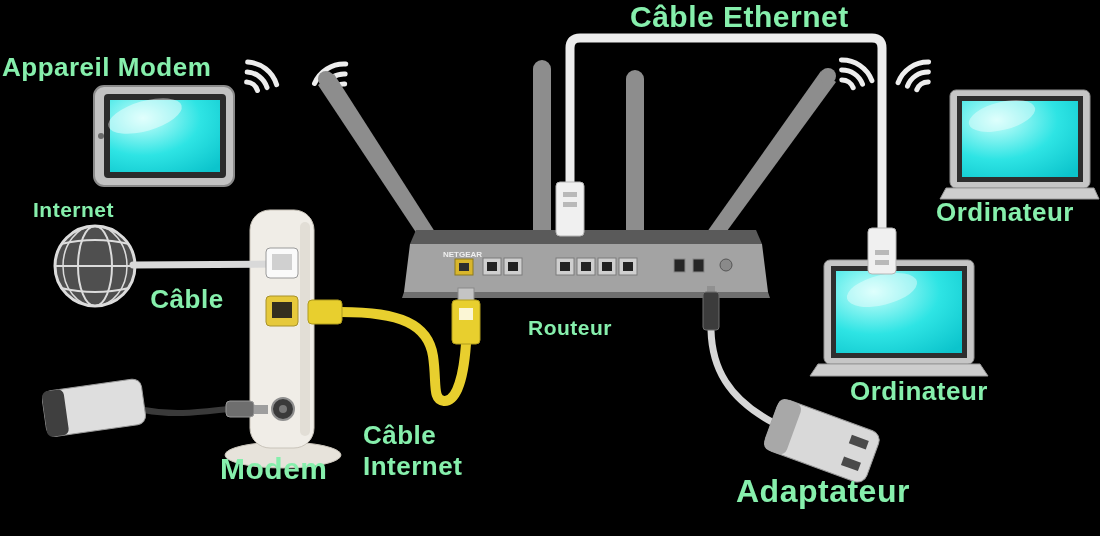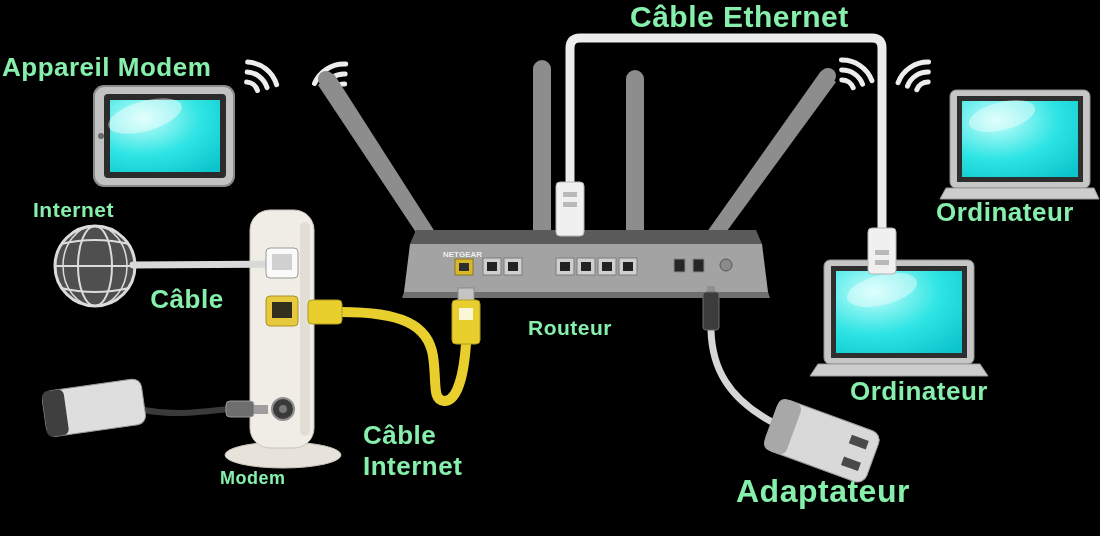--- a/index.html
+++ b/index.html
@@ -182,21 +182,21 @@
   <div class="lbl" style="left:630px; top:0px; font-size:30px">Câble Ethernet</div>
 
   <div class="lbl" style="left:2px; top:52px; font-size:26px">Appareil Modem</div>
 
   <div class="lbl" style="left:33px; top:198px; font-size:21px">Internet</div>
 
   <div class="lbl" style="left:128px; top:284px; width:118px; text-align:center; font-size:26px; line-height:31px">
     <span>Câble</span>
   </div>
 
-  <div class="lbl" style="left:220px; top:468px; font-size:18px">Modem</div>
+  <div class="lbl" style="left:220px; top:452px; font-size:30px">Modem</div>
 
   <div class="lbl" style="left:363px; top:420px; font-size:26px; line-height:31px">
     <span>Câble</span>
     <span>Internet</span>
   </div>
 
   <div class="lbl" style="left:528px; top:316px; font-size:21px">Routeur</div>
 
   <div class="lbl" style="left:936px; top:197px; font-size:26px">Ordinateur</div>
 

